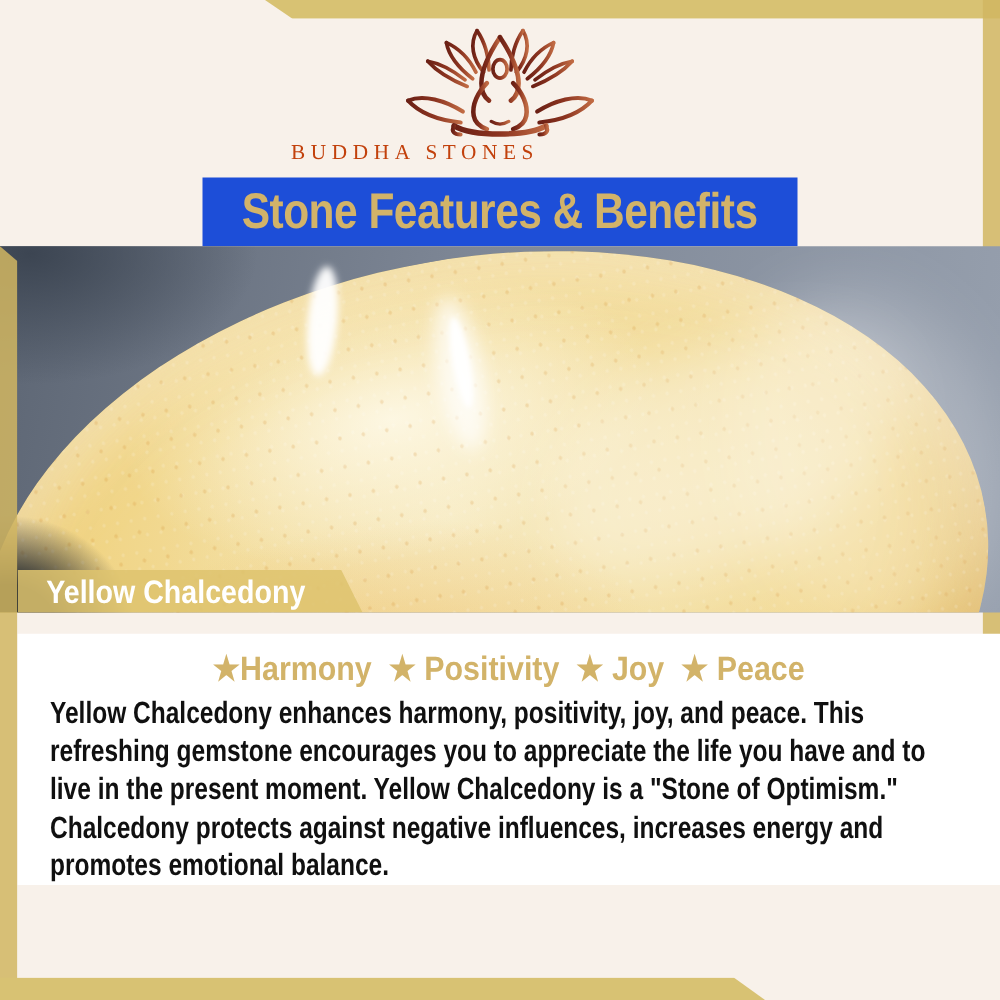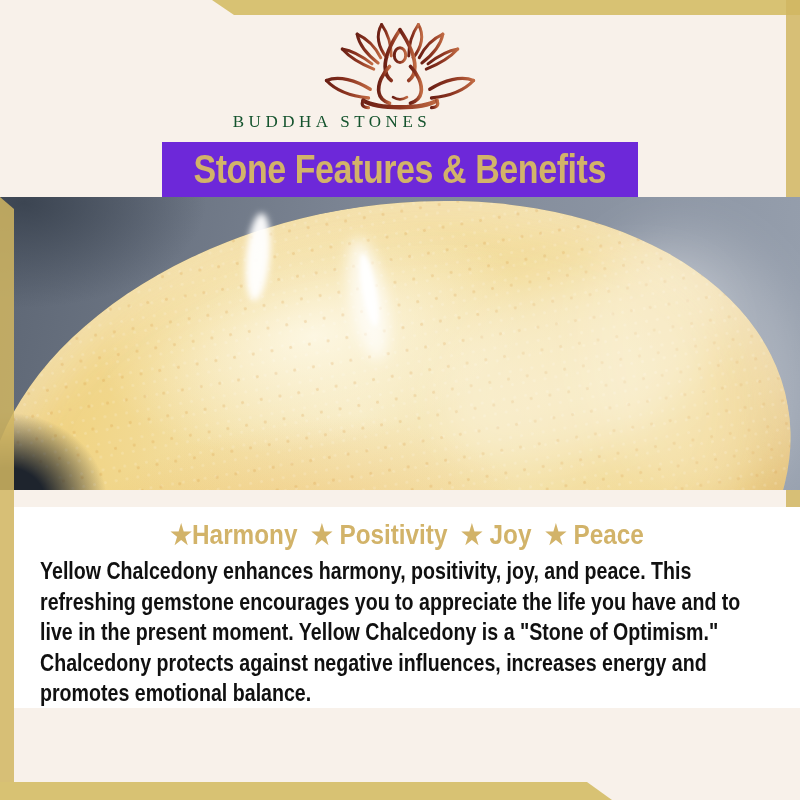--- a/index.html
+++ b/index.html
@@ -16,23 +16,23 @@
     clip-path:polygon(0 0,calc(100% - 25px) 0,100% 100%,0 100%);}
   .strip{position:absolute; background:rgba(209,182,97,0.85);}
   .strip-left{left:0; top:197px; width:14px; height:603px;
     clip-path:polygon(0 0,100% 12px,100% 100%,0 100%);}
   .strip-right{left:786px; top:0; width:14px; height:592px;
     clip-path:polygon(0 0,100% 0,100% 100%,0 calc(100% - 13px));}
   
   .logo{position:absolute; left:308px; top:14px; width:184px; height:98px;}
   .brand{position:absolute; left:0; top:112px; width:664px; text-align:center;
     font-family:"Liberation Serif", serif; font-size:17px; letter-spacing:4.5px;
-    color:#14532d; font-weight:500;}
+    color:#c2410c; font-weight:500;}
   .banner{position:absolute; left:162px; top:142px; width:476px; height:55px;
-    background:#6d28d9; display:flex; align-items:center; justify-content:center;}
+    background:#1d4ed8; display:flex; align-items:center; justify-content:center;}
   .banner-title{font-size:40px; font-weight:bold; color:#d2b369;
     transform:scaleX(0.85); white-space:nowrap; letter-spacing:-0.5px;}
   
   .photo{position:absolute; left:0; top:197px; width:800px; height:293px; overflow:hidden;
     background:
       radial-gradient(260px 150px at 3% 2%, #3c4552 0%, rgba(60,69,82,0) 70%),
       linear-gradient(100deg,#5d6674 0%, #7e8796 45%, #97a0ae 100%);}
   .stone{position:absolute; left:-18px; top:9px; width:812px; height:540px;
     border-radius:50%; transform:rotate(-10deg);
     background:
@@ -134,20 +134,23 @@
   <div class="photo">
     <div class="stone"></div>
     <div class="glare glare-2"></div>
     <div class="glare glare-2b"></div>
     <div class="glare glare-1"></div>
     <div class="glare sheen-1"></div>
     <div class="glare sheen-2"></div>
     <div class="corner-shadow"></div>
   </div>
 
+  <div class="stone-band">
+    <span>Yellow Chalcedony</span>
+  </div>
 
   <div class="content">
     <div class="keywords">
       <span>★Harmony</span>
       <span>★ Positivity</span>
       <span>★ Joy</span>
       <span>★ Peace</span>
     </div>
     <div class="para">
       <div>Yellow Chalcedony enhances harmony, positivity, joy, and peace. This</div>

